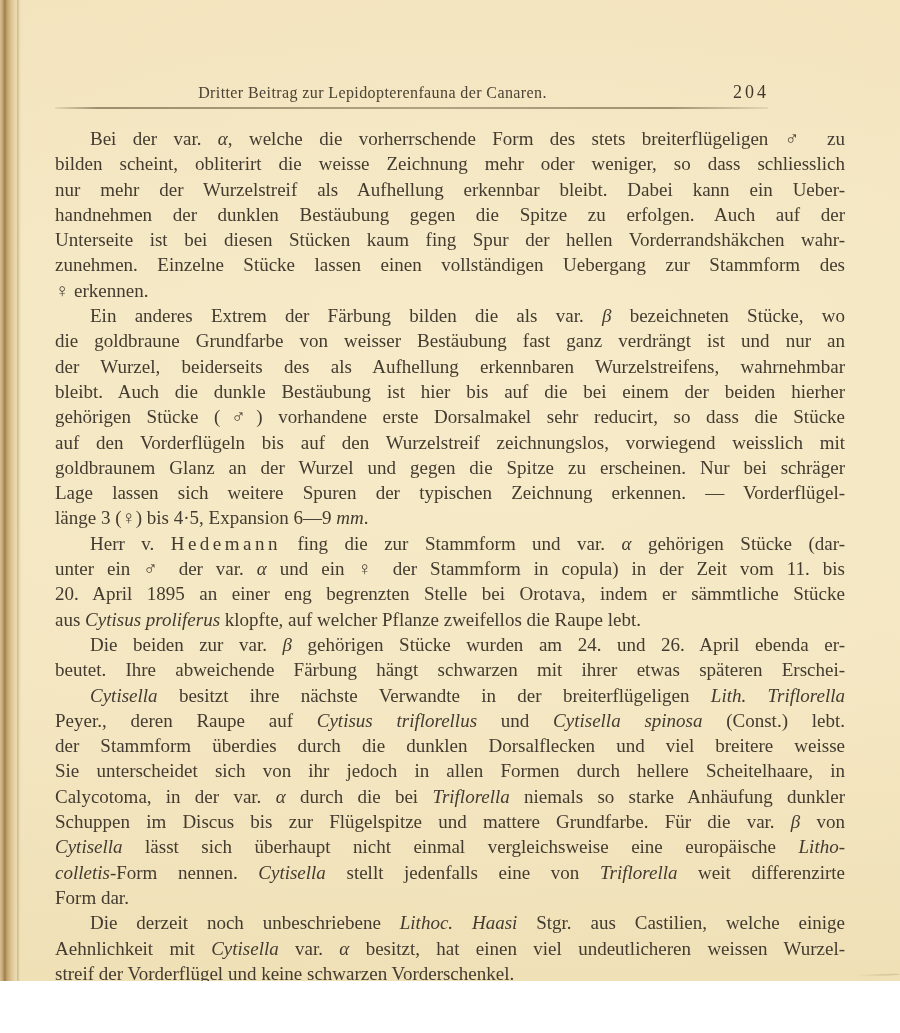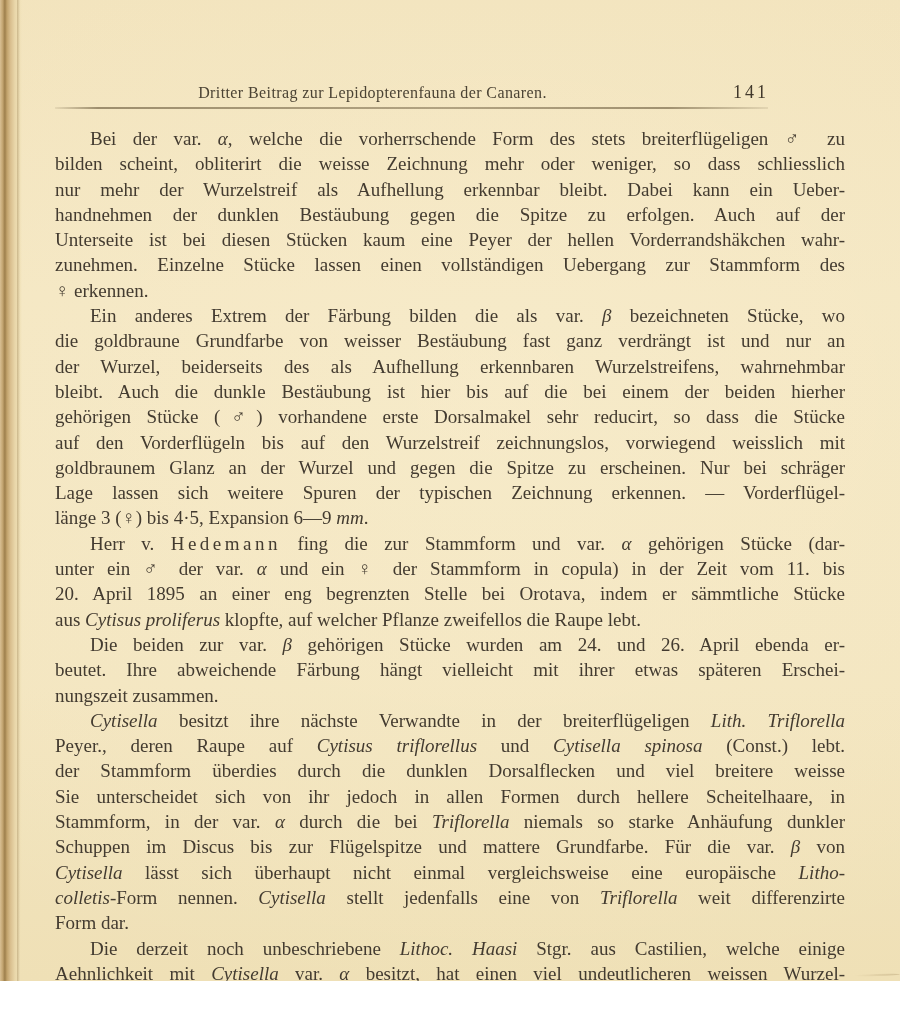--- a/index.html
+++ b/index.html
@@ -82,31 +82,31 @@
   .scan-artifact::after { top: 32px; width: 40px; transform: rotate(-1deg); }
 </style>
 </head>
 <body>
 
 <div class="page">
   <div class="binding"></div>
 
   <div class="running-title">Dritter Beitrag zur Lepidopterenfauna der Canaren.</div>
 
-  <div class="page-number">141</div>
+  <div class="page-number">204</div>
 
   <div class="header-rule"></div>
 
   <div class="page-body">
       <div class="paragraph">
         <div class="line first"><span>Bei der var. </span><span class="italic">α</span><span>, welche die vorherrschende Form des stets breiterflügeligen ♂ zu</span></div>
         <div class="line"><span>bilden scheint, obliterirt die weisse Zeichnung mehr oder weniger, so dass schliesslich</span></div>
         <div class="line"><span>nur mehr der Wurzelstreif als Aufhellung erkennbar bleibt. Dabei kann ein Ueber-</span></div>
         <div class="line"><span>handnehmen der dunklen Bestäubung gegen die Spitze zu erfolgen. Auch auf der</span></div>
-        <div class="line"><span>Unterseite ist bei diesen Stücken kaum eine Peyer der hellen Vorderrandshäkchen wahr-</span></div>
+        <div class="line"><span>Unterseite ist bei diesen Stücken kaum fing Spur der hellen Vorderrandshäkchen wahr-</span></div>
         <div class="line"><span>zunehmen. Einzelne Stücke lassen einen vollständigen Uebergang zur Stammform des</span></div>
         <div class="line last"><span>♀ erkennen.</span></div>
       </div>
       <div class="paragraph">
         <div class="line first"><span>Ein anderes Extrem der Färbung bilden die als var. </span><span class="italic">β</span><span> bezeichneten Stücke, wo</span></div>
         <div class="line"><span>die goldbraune Grundfarbe von weisser Bestäubung fast ganz verdrängt ist und nur an</span></div>
         <div class="line"><span>der Wurzel, beiderseits des als Aufhellung erkennbaren Wurzelstreifens, wahrnehmbar</span></div>
         <div class="line"><span>bleibt. Auch die dunkle Bestäubung ist hier bis auf die bei einem der beiden hierher</span></div>
         <div class="line"><span>gehörigen Stücke (♂) vorhandene erste Dorsalmakel sehr reducirt, so dass die Stücke</span></div>
         <div class="line"><span>auf den Vorderflügeln bis auf den Wurzelstreif zeichnungslos, vorwiegend weisslich mit</span></div>
@@ -115,29 +115,28 @@
         <div class="line last"><span>länge 3 (♀) bis 4·5, Expansion 6—9 </span><span class="italic">mm</span><span>.</span></div>
       </div>
       <div class="paragraph">
         <div class="line first"><span>Herr v. </span><span class="spaced">Hedemann</span><span> fing die zur Stammform und var. </span><span class="italic">α</span><span> gehörigen Stücke (dar-</span></div>
         <div class="line"><span>unter ein ♂ der var. </span><span class="italic">α</span><span> und ein ♀ der Stammform in copula) in der Zeit vom 11. bis</span></div>
         <div class="line"><span>20. April 1895 an einer eng begrenzten Stelle bei Orotava, indem er sämmtliche Stücke</span></div>
         <div class="line last"><span>aus </span><span class="italic">Cytisus proliferus</span><span> klopfte, auf welcher Pflanze zweifellos die Raupe lebt.</span></div>
       </div>
       <div class="paragraph">
         <div class="line first"><span>Die beiden zur var. </span><span class="italic">β</span><span> gehörigen Stücke wurden am 24. und 26. April ebenda er-</span></div>
-        <div class="line"><span>beutet. Ihre abweichende Färbung hängt vielleicht mit ihrer etwas späteren Erschei-</span></div>
-        <div class="line last"><span>nungszeit zusammen.</span></div>
+        <div class="line"><span>beutet. Ihre abweichende Färbung hängt schwarzen mit ihrer etwas späteren Erschei-</span></div>
       </div>
       <div class="paragraph">
         <div class="line first"><span class="italic">Cytisella</span><span> besitzt ihre nächste Verwandte in der breiterflügeligen </span><span class="italic">Lith. Triflorella</span></div>
         <div class="line"><span>Peyer., deren Raupe auf </span><span class="italic">Cytisus triflorellus</span><span> und </span><span class="italic">Cytisella spinosa</span><span> (Const.) lebt.</span></div>
         <div class="line"><span>der Stammform überdies durch die dunklen Dorsalflecken und viel breitere weisse</span></div>
         <div class="line"><span>Sie unterscheidet sich von ihr jedoch in allen Formen durch hellere Scheitelhaare, in</span></div>
-        <div class="line"><span>Stammform, in der var. </span><span class="italic">α</span><span> durch die bei </span><span class="italic">Triflorella</span><span> niemals so starke Anhäufung dunkler</span></div>
+        <div class="line"><span>Calycotoma, in der var. </span><span class="italic">α</span><span> durch die bei </span><span class="italic">Triflorella</span><span> niemals so starke Anhäufung dunkler</span></div>
         <div class="line"><span>Schuppen im Discus bis zur Flügelspitze und mattere Grundfarbe. Für die var. </span><span class="italic">β</span><span> von</span></div>
         <div class="line"><span class="italic">Cytisella</span><span> lässt sich überhaupt nicht einmal vergleichsweise eine europäische </span><span class="italic">Litho-</span></div>
         <div class="line"><span class="italic">colletis</span><span>-Form nennen. </span><span class="italic">Cytisella</span><span> stellt jedenfalls eine von </span><span class="italic">Triflorella</span><span> weit differenzirte</span></div>
         <div class="line last"><span>Form dar.</span></div>
       </div>
       <div class="paragraph">
         <div class="line first"><span>Die derzeit noch unbeschriebene </span><span class="italic">Lithoc. Haasi</span><span> Stgr. aus Castilien, welche einige</span></div>
         <div class="line"><span>Aehnlichkeit mit </span><span class="italic">Cytisella</span><span> var. </span><span class="italic">α</span><span> besitzt, hat einen viel undeutlicheren weissen Wurzel-</span></div>
         <div class="line last"><span>streif der Vorderflügel und keine schwarzen Vorderschenkel.</span></div>
       </div>

